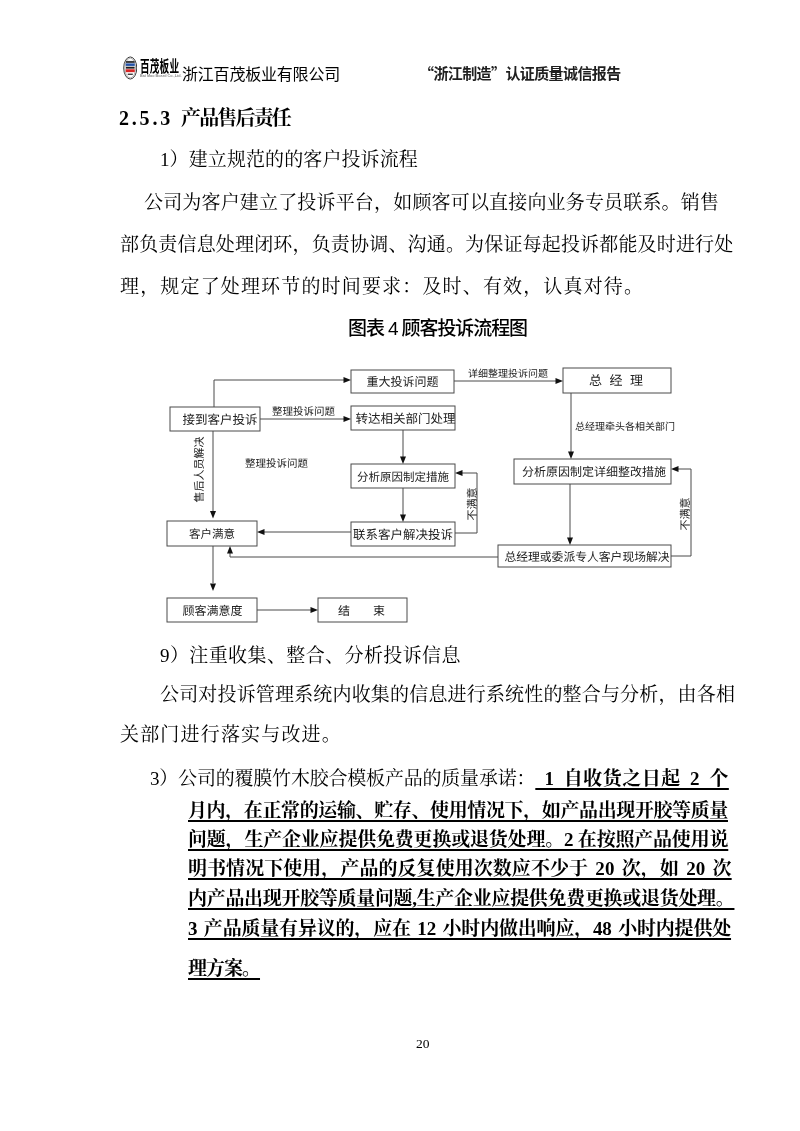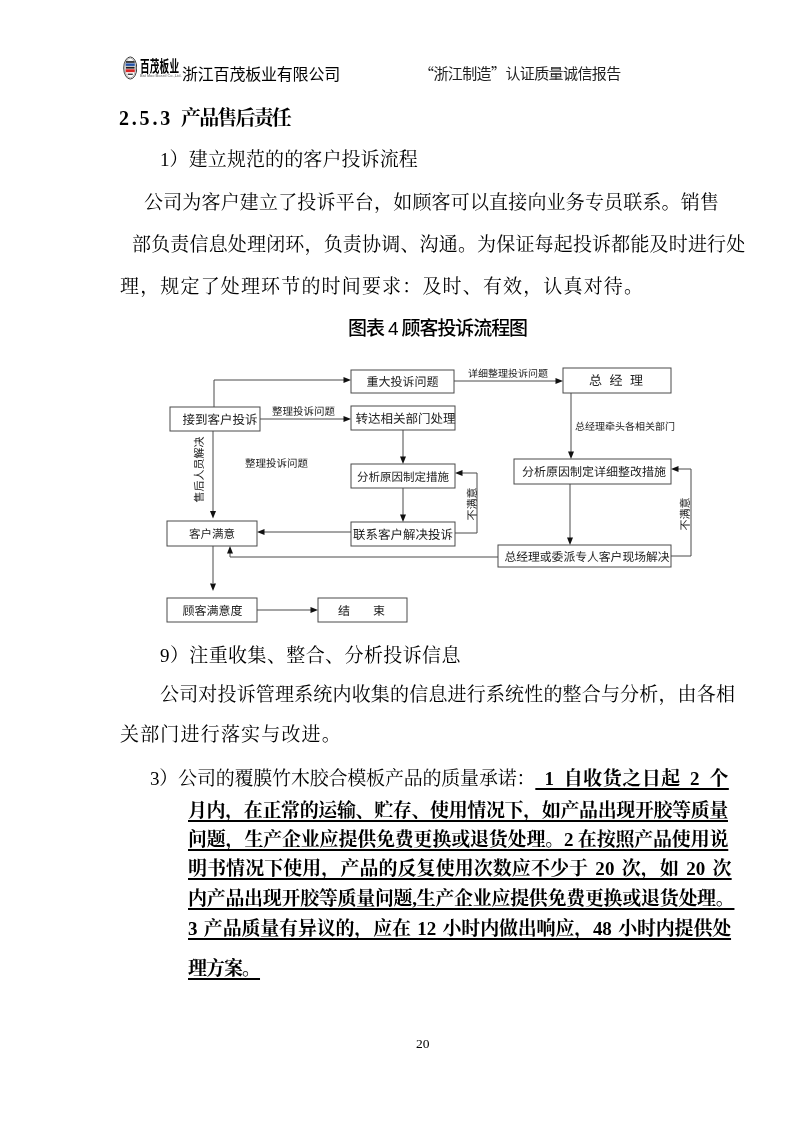--- a/index.html
+++ b/index.html
@@ -16,26 +16,26 @@
   <ellipse cx="8" cy="13" rx="5.9" ry="10.9" fill="none" stroke="#9a9a9a" stroke-width="0.8"></ellipse>
   <rect x="3.2" y="5.2" width="9.6" height="2.2" fill="#3a3a3a"></rect>
   <rect x="3.0" y="7.9" width="10" height="2.8" fill="#2553a8"></rect>
   <rect x="3.2" y="11.6" width="9.6" height="2.1" fill="#1c1c1c"></rect>
   <rect x="3.0" y="14.4" width="10" height="3.2" fill="#d92525"></rect>
   <rect x="5.2" y="19.2" width="5.6" height="1.4" fill="#2a2a2a"></rect>
 </svg>
 <div class="t sans" style="left:140px;top:57.5px;font-size:15.5px;font-weight:bold;letter-spacing:0.3px;transform:scaleX(0.62);transform-origin:0 0;">百茂板业</div>
 <div class="t sans" style="left:140px;top:74px;font-size:9px;font-weight:bold;color:#8a8a8a;transform:scale(0.42);transform-origin:0 0;">Bai Mao Board Co.,Ltd.</div>
 <div class="t sans" style="left:182px;top:64.5px;font-size:16px;letter-spacing:-0.2px;color:#000000;">浙江百茂板业有限公司</div>
-<div class="t" style="left:419px;top:64px;font-family:'Noto Sans CJK SC','Noto Sans SC',sans-serif;font-size:15px;font-weight:400;letter-spacing:-0.6px;color:#1f1f1f;">“浙江制造”认证质量诚信报告</div>
+<div class="t" style="left:419px;top:64px;font-family:'Noto Sans CJK SC','Noto Sans SC',sans-serif;font-size:15px;font-weight:700;letter-spacing:-0.6px;color:#1f1f1f;">“浙江制造”认证质量诚信报告</div>
 
 <div class="t" style="left:119px;top:105.5px;font-size:20px;font-weight:bold;"><span style="font-weight:bold;letter-spacing:2.8px;">2.5.3</span><span style="display:inline-block;width:8px;"></span><span style="letter-spacing:-1.83px;">产品售后责任</span></div>
 <div class="t" style="left:160px;top:149px;letter-spacing:0.1px;">1）建立规范的的客户投诉流程</div>
 <div class="t" style="left:144px;top:192px;letter-spacing:0.17px;text-align:right;">公司为客户建立了投诉平台，如顾客可以直接向业务专员联系。销售</div>
-<div class="t" style="left:132px;top:234px;letter-spacing:0.17px;">部负责信息处理闭环，负责协调、沟通。为保证每起投诉都能及时进行处</div>
+<div class="t" style="left:120px;top:234px;letter-spacing:0.17px;">部负责信息处理闭环，负责协调、沟通。为保证每起投诉都能及时进行处</div>
 <div class="t" style="left:120px;top:276px;letter-spacing:1.16px;">理，规定了处理环节的时间要求：及时、有效，认真对待。</div>
 
 <div class="t sans" style="left:348px;top:317.5px;font-size:19px;font-weight:500;letter-spacing:-1.1px;">图表 4 顾客投诉流程图</div>
 
 <svg id="chart" style="position:absolute;left:0;top:0;" width="800" height="1131" viewBox="0 0 800 1131" font-family="Liberation Sans,Noto Sans CJK SC,Noto Sans SC,sans-serif" text-rendering="geometricPrecision">
   <g fill="none" stroke="#4a4a4a" stroke-width="1">
 
     <rect x="351" y="370" width="103" height="23"></rect>
     <rect x="563" y="368" width="108" height="25"></rect>
     <rect x="170" y="407" width="90" height="24"></rect>

